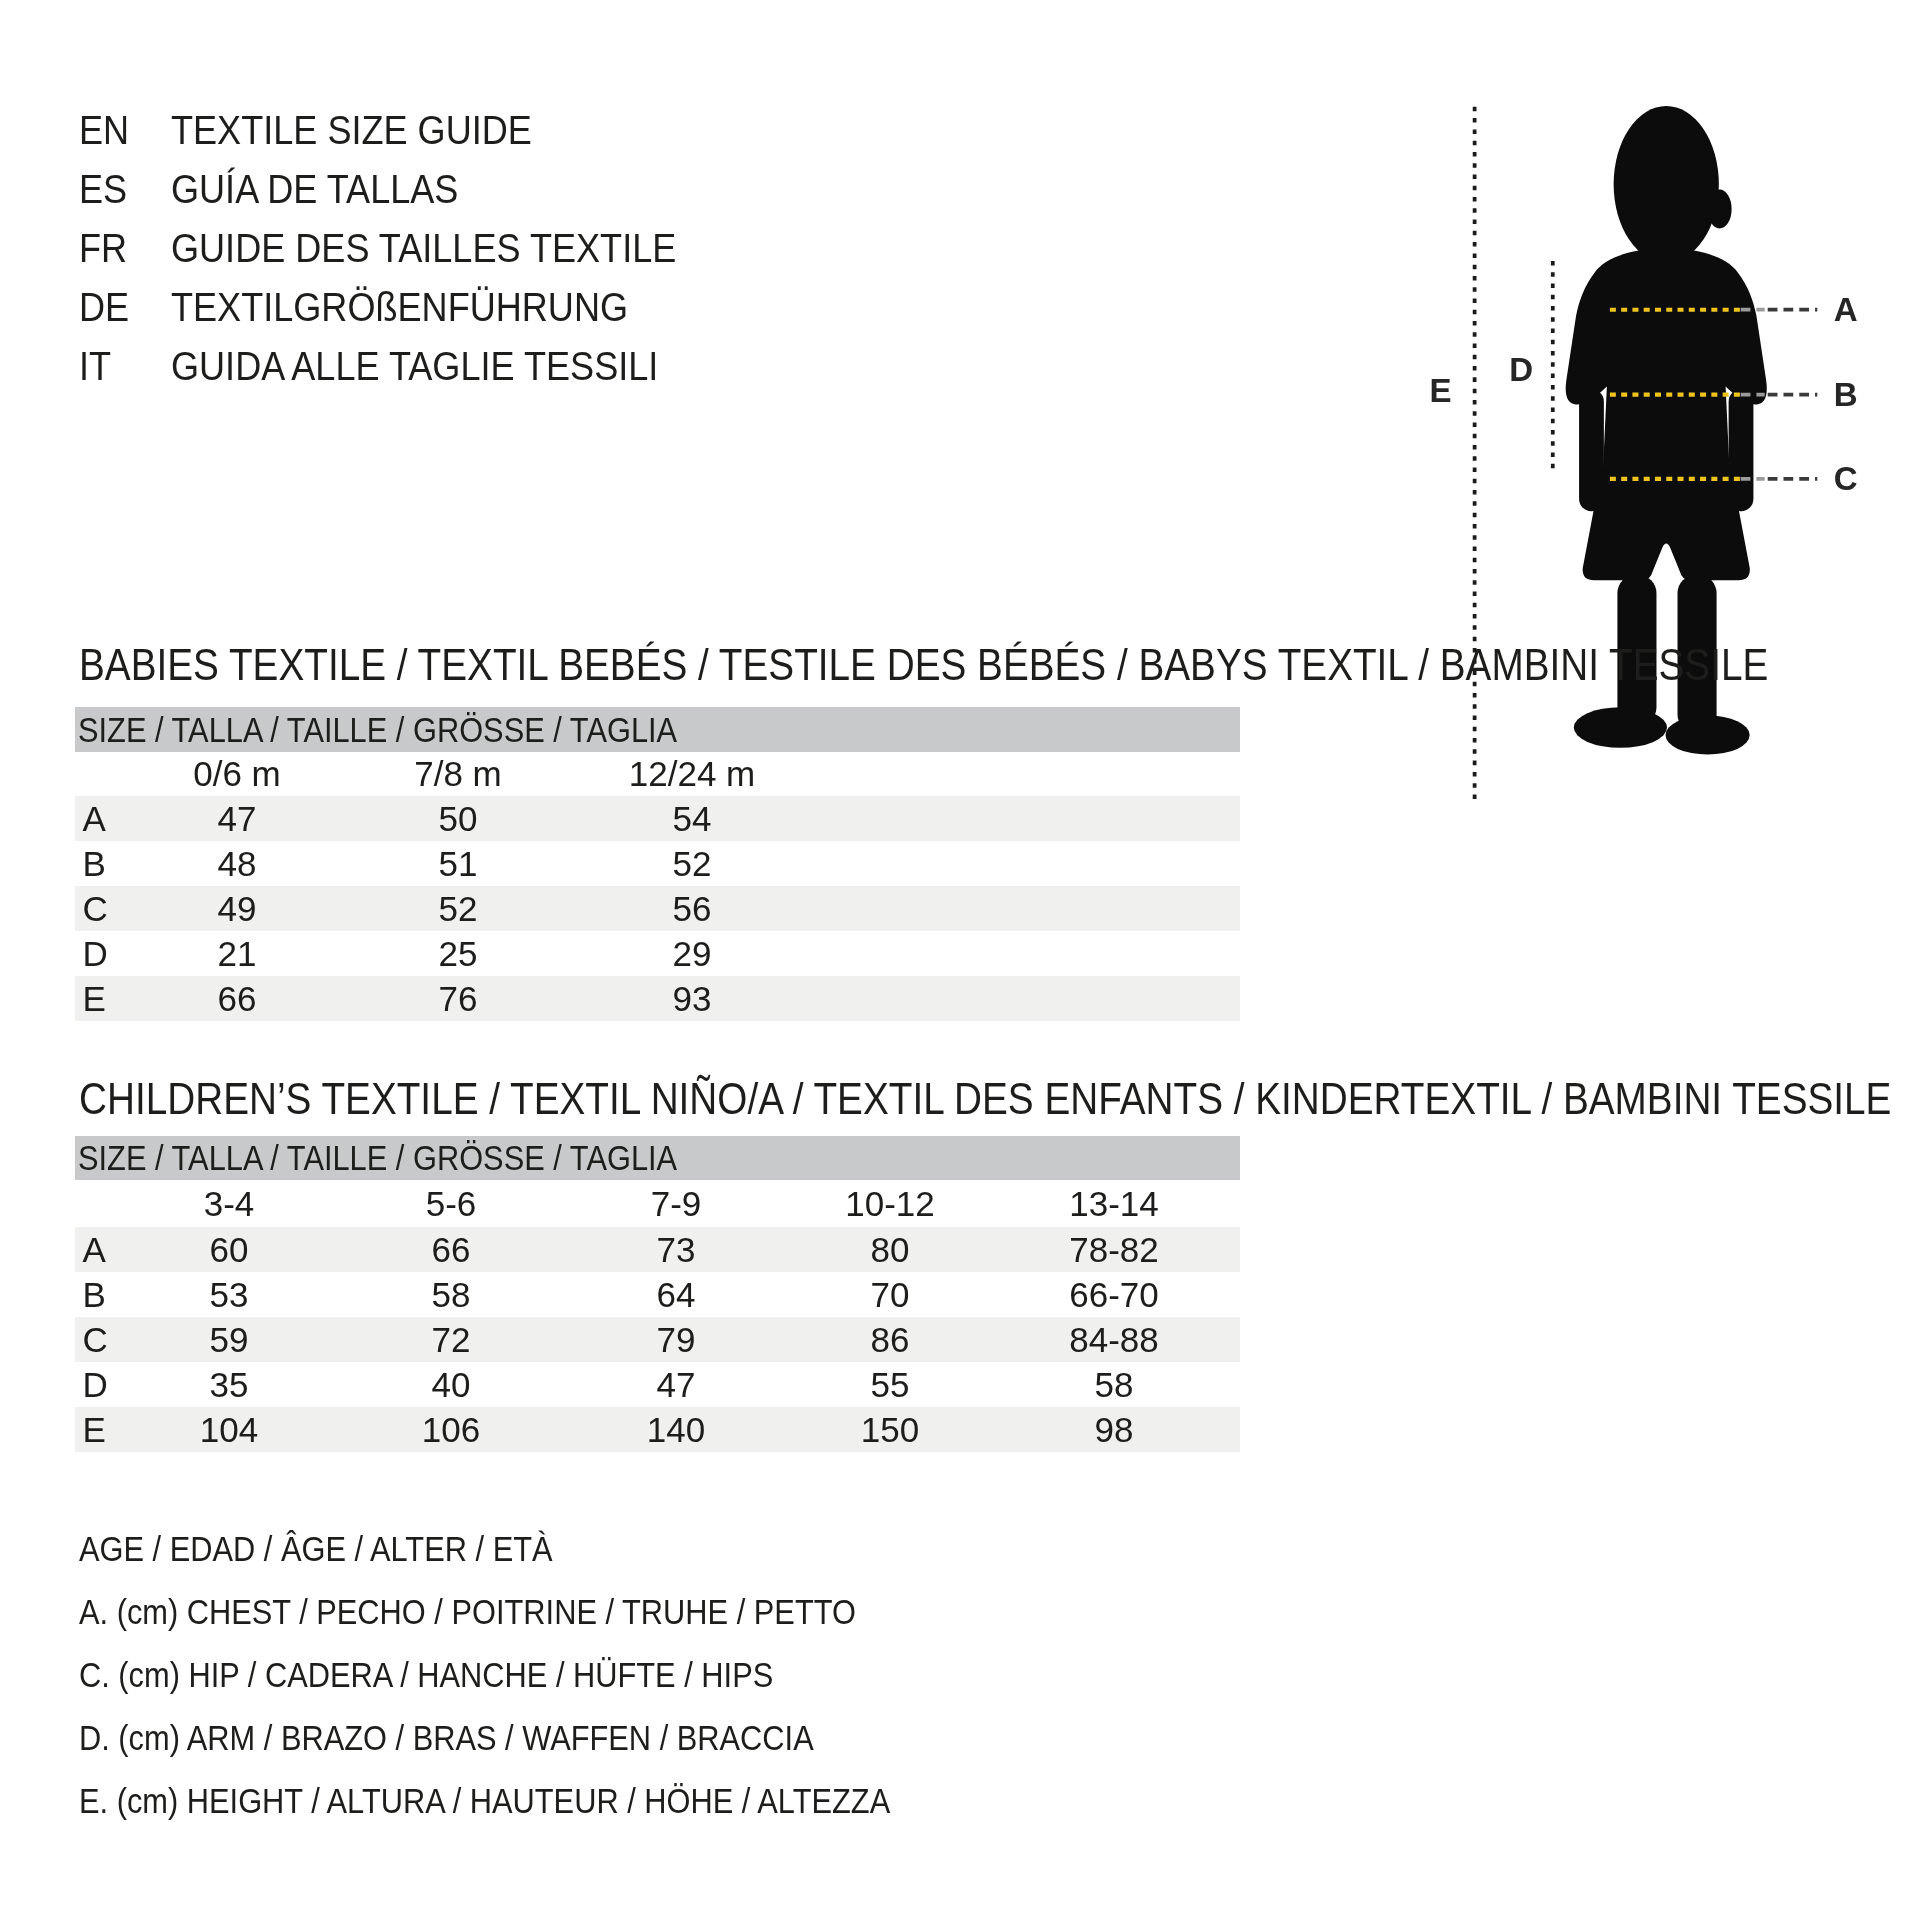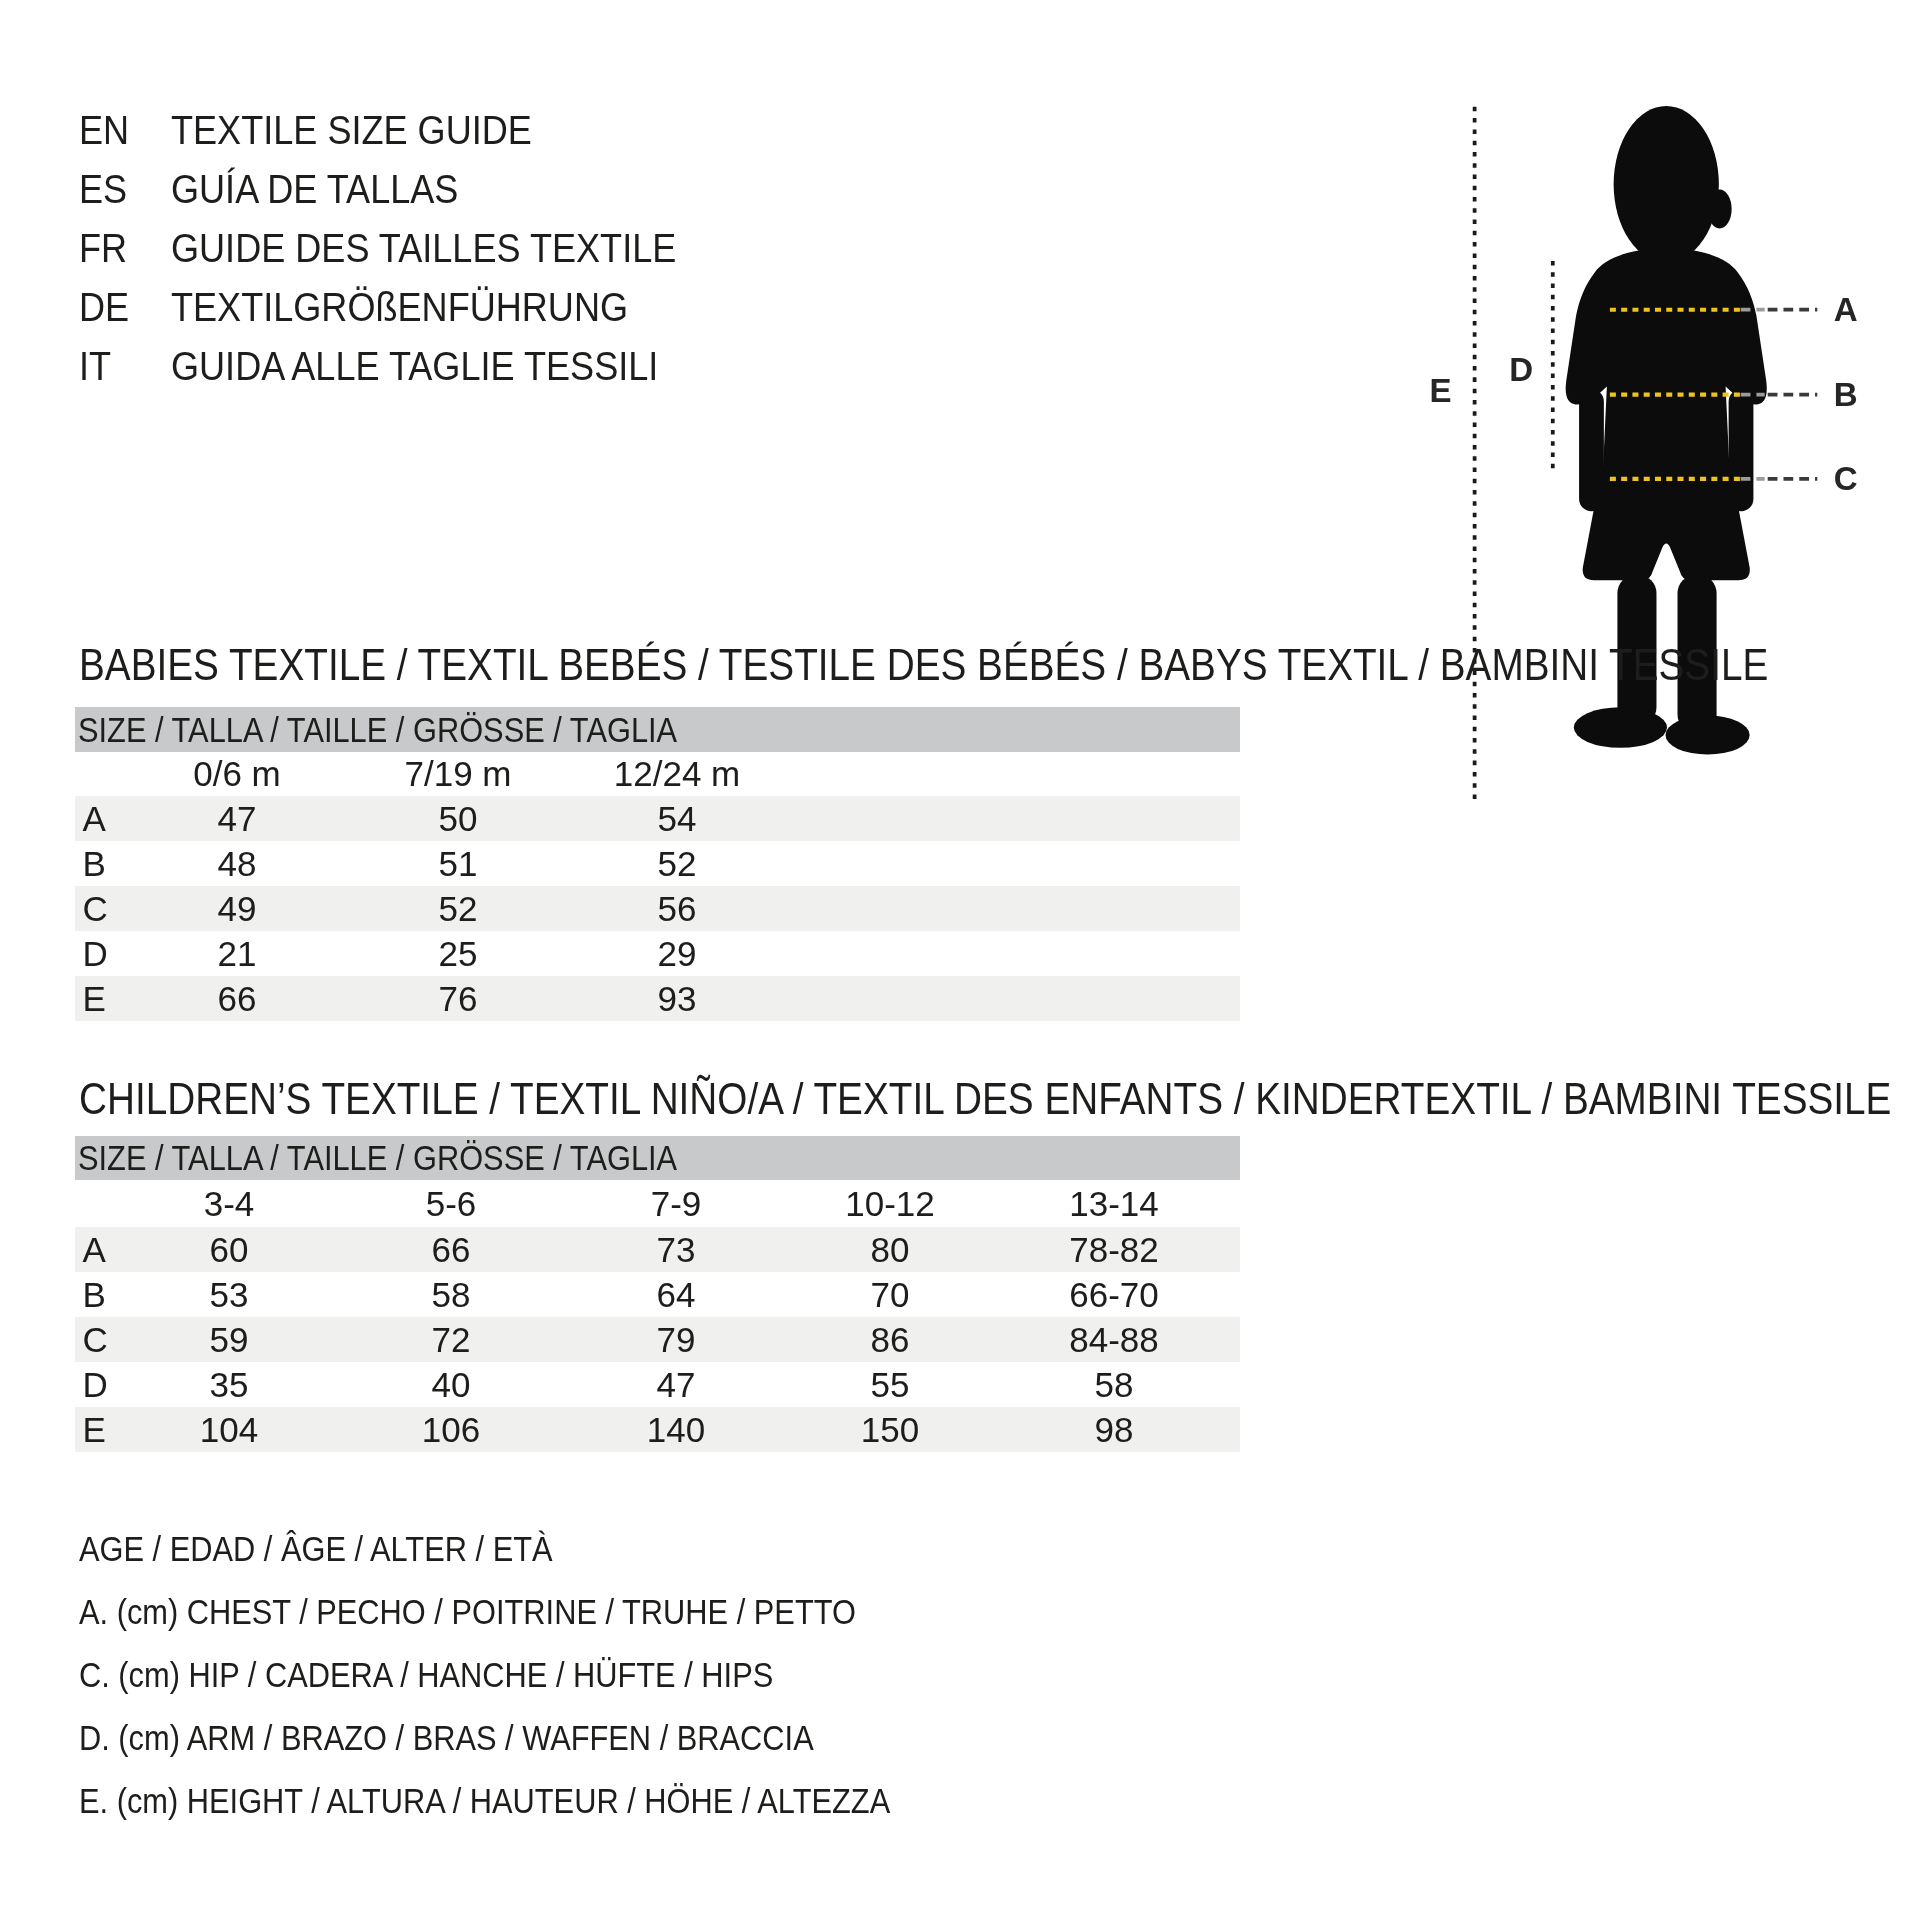--- a/index.html
+++ b/index.html
@@ -29,21 +29,21 @@
   #children-table .size-bar{height:44px;}
   .colhead-row{position:relative;height:44px;}
   #children-table .colhead-row{height:47px;}
   .t-row{position:relative;height:45px;}
   .t-row.alt{background:#f0f0ef;}
   .cell{position:absolute;top:0;height:100%;display:flex;align-items:center;
         justify-content:center;font-size:35px;text-align:center;}
   .cell.letter{left:7.5px;width:90px;justify-content:flex-start;}
   #babies-table .c1{left:83px;width:158px;}
   #babies-table .c2{left:304px;width:158px;}
-  #babies-table .c3{left:523px;width:158px;}
+  #babies-table .c3{left:538px;width:158px;}
   #children-table .c1{left:75px;width:158px;}
   #children-table .c2{left:297px;width:158px;}
   #children-table .c3{left:522px;width:158px;}
   #children-table .c4{left:736px;width:158px;}
   #children-table .c5{left:960px;width:158px;}
 
   
   .legend{position:absolute;left:79px;top:1517px;font-size:35px;}
   .legend-line{height:63px;display:flex;align-items:center;white-space:nowrap;}
 
@@ -123,21 +123,21 @@
 <div class="section-title" id="babies-title">
   <span class="sx">BABIES TEXTILE / TEXTIL BEBÉS / TESTILE DES BÉBÉS / BABYS TEXTIL / BAMBINI TESSILE</span>
 </div>
 
 <div class="size-table" id="babies-table">
   <div class="size-bar">
     <span class="sx">SIZE / TALLA / TAILLE / GRÖSSE / TAGLIA</span>
   </div>
   <div class="colhead-row">
     <div class="cell c1">0/6 m</div>
-    <div class="cell c2">7/19 m</div>
+    <div class="cell c2">7/8 m</div>
     <div class="cell c3">12/24 m</div>
   </div>
   <div class="t-row alt">
     <div class="cell letter">A</div>
     <div class="cell c1">47</div>
     <div class="cell c2">50</div>
     <div class="cell c3">54</div>
   </div>
   <div class="t-row">
     <div class="cell letter">B</div>

